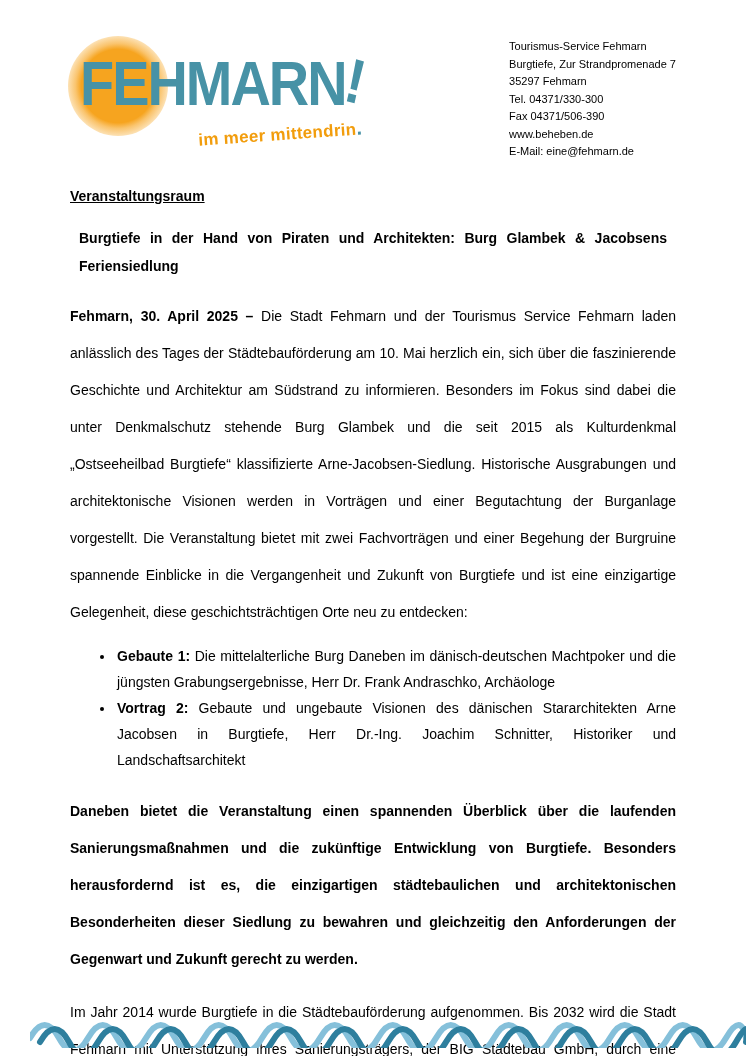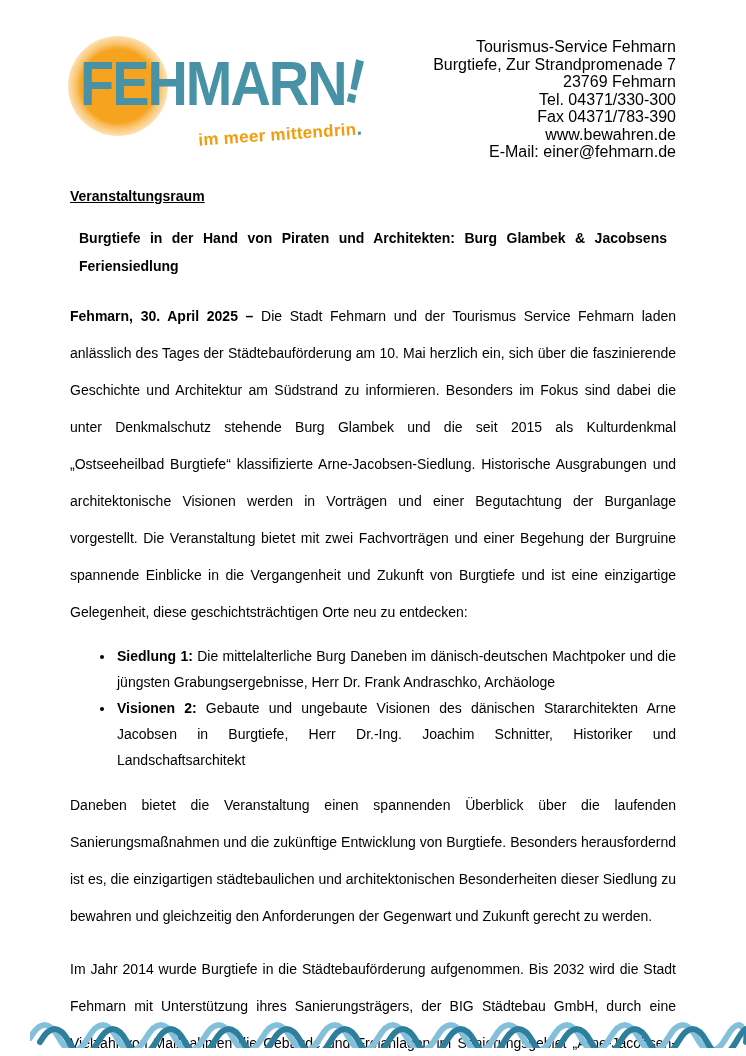--- a/index.html
+++ b/index.html
@@ -34,67 +34,67 @@
     white-space:nowrap;
   }
   .brand .exclam{display:inline-block;transform:rotate(14deg) translateY(-2px);}
   .tagline{
     position:absolute;left:128px;top:86px;
     font-weight:bold;font-size:17px;letter-spacing:.3px;
     color:#f29d0d;transform:rotate(-4deg);white-space:nowrap;
   }
   .tagline .dot{color:#4792a6;font-size:20px;}
   .contact{
-    text-align:right;font-size:16px;line-height:17.5px;
+    font-size:11px;line-height:17.5px;
     padding-top:2px;flex:0 0 auto;
   }
   
   .kicker{margin:40px 0 0;font-size:14px;font-weight:bold;text-decoration:underline;}
   .doc-title{margin:20px 9px 0;font-size:14px;font-weight:bold;line-height:28px;text-align:justify;}
   .para{margin:18px 0 0;font-size:14px;line-height:37px;text-align:justify;}
   .para b{font-weight:bold;}
   ul.bullets{margin:12px 0 0;padding-left:45px;}
   ul.bullets li{font-size:14px;line-height:26px;text-align:justify;padding-left:2px;}
-  .para2{margin-top:14px;}
+  .para2{margin-top:20px;font-weight:bold;}
   .para3{margin-top:16px;}
   .event{margin:0 0 0;font-size:14px;font-weight:bold;line-height:19px;}
   
   .wave{position:absolute;left:30px;right:0;bottom:8px;height:38px;}
 </style>
 </head>
 <body>
 
 <div class="page">
 
   <div class="header">
     <div class="logo">
       <div class="sun"></div>
       <div class="brand"><span>FEHMARN</span><span class="exclam">!</span></div>
       <div class="tagline"><span>im meer mittendrin</span><span class="dot">.</span></div>
     </div>
     <div class="contact">
       <div>Tourismus-Service Fehmarn</div>
       <div>Burgtiefe, Zur Strandpromenade 7</div>
-      <div>23769 Fehmarn</div>
+      <div>35297 Fehmarn</div>
       <div>Tel. 04371/330-300</div>
-      <div>Fax 04371/783-390</div>
-      <div>www.bewahren.de</div>
-      <div>E-Mail: einer@fehmarn.de</div>
+      <div>Fax 04371/506-390</div>
+      <div>www.beheben.de</div>
+      <div>E-Mail: eine@fehmarn.de</div>
     </div>
   </div>
 
   <div class="kicker">Veranstaltungsraum</div>
 
   <div class="doc-title">Burgtiefe in der Hand von Piraten und Architekten: Burg Glambek &amp; Jacobsens Feriensiedlung</div>
 
   <p class="para"><b>Fehmarn, 30. April 2025 –</b> <span>Die Stadt Fehmarn und der Tourismus Service Fehmarn laden anlässlich des Tages der Städtebauförderung am 10. Mai herzlich ein, sich über die faszinierende Geschichte und Architektur am Südstrand zu informieren. Besonders im Fokus sind dabei die unter Denkmalschutz stehende Burg Glambek und die seit 2015 als Kulturdenkmal „Ostseeheilbad Burgtiefe“ klassifizierte Arne-Jacobsen-Siedlung. Historische Ausgrabungen und architektonische Visionen werden in Vorträgen und einer Begutachtung der Burganlage vorgestellt. Die Veranstaltung bietet mit zwei Fachvorträgen und einer Begehung der Burgruine spannende Einblicke in die Vergangenheit und Zukunft von Burgtiefe und ist eine einzigartige Gelegenheit, diese geschichtsträchtigen Orte neu zu entdecken:</span></p>
 
   <ul class="bullets">
-    <li><b>Siedlung 1:</b> <span>Die mittelalterliche Burg Daneben im dänisch-deutschen Machtpoker und die jüngsten Grabungsergebnisse, Herr Dr. Frank Andraschko, Archäologe</span></li>
-    <li><b>Visionen 2:</b> <span>Gebaute und ungebaute Visionen des dänischen Stararchitekten Arne Jacobsen in Burgtiefe, Herr Dr.-Ing. Joachim Schnitter, Historiker und Landschaftsarchitekt</span></li>
+    <li><b>Gebaute 1:</b> <span>Die mittelalterliche Burg Daneben im dänisch-deutschen Machtpoker und die jüngsten Grabungsergebnisse, Herr Dr. Frank Andraschko, Archäologe</span></li>
+    <li><b>Vortrag 2:</b> <span>Gebaute und ungebaute Visionen des dänischen Stararchitekten Arne Jacobsen in Burgtiefe, Herr Dr.-Ing. Joachim Schnitter, Historiker und Landschaftsarchitekt</span></li>
   </ul>
 
   <p class="para para2">Daneben bietet die Veranstaltung einen spannenden Überblick über die laufenden Sanierungsmaßnahmen und die zukünftige Entwicklung von Burgtiefe. Besonders herausfordernd ist es, die einzigartigen städtebaulichen und architektonischen Besonderheiten dieser Siedlung zu bewahren und gleichzeitig den Anforderungen der Gegenwart und Zukunft gerecht zu werden.</p>
 
   <p class="para para3">Im Jahr 2014 wurde Burgtiefe in die Städtebauförderung aufgenommen. Bis 2032 wird die Stadt Fehmarn mit Unterstützung ihres Sanierungsträgers, der BIG Städtebau GmbH, durch eine Vielzahl von Maßnahmen die Gebäude und Freianlagen im Sanierungsgebiet „Arne-Jacobsen-Siedlung, Burgtiefe“ denkmalgerecht aufwerten und zum Teil umgestalten. Ziel ist es, städtebauliche Missstände zu beheben und Burgtiefe unter Berücksichtigung von Denkmalschutzbelangen als attraktiven Aufenthalts- und Erholungsraum zu entwickeln – unterstützt durch Fördergelder von Bund und Land Schleswig-Holstein.</p>
 
   <div class="event">
     <div>Veranstaltung zum Tag der Städtebauförderung</div>
     <div>Samstag, 10. Mai 2025 | 15:00 - 16:45 Uhr</div>
     <div>Veranstaltungsraum des TSF/Burgruine</div>

